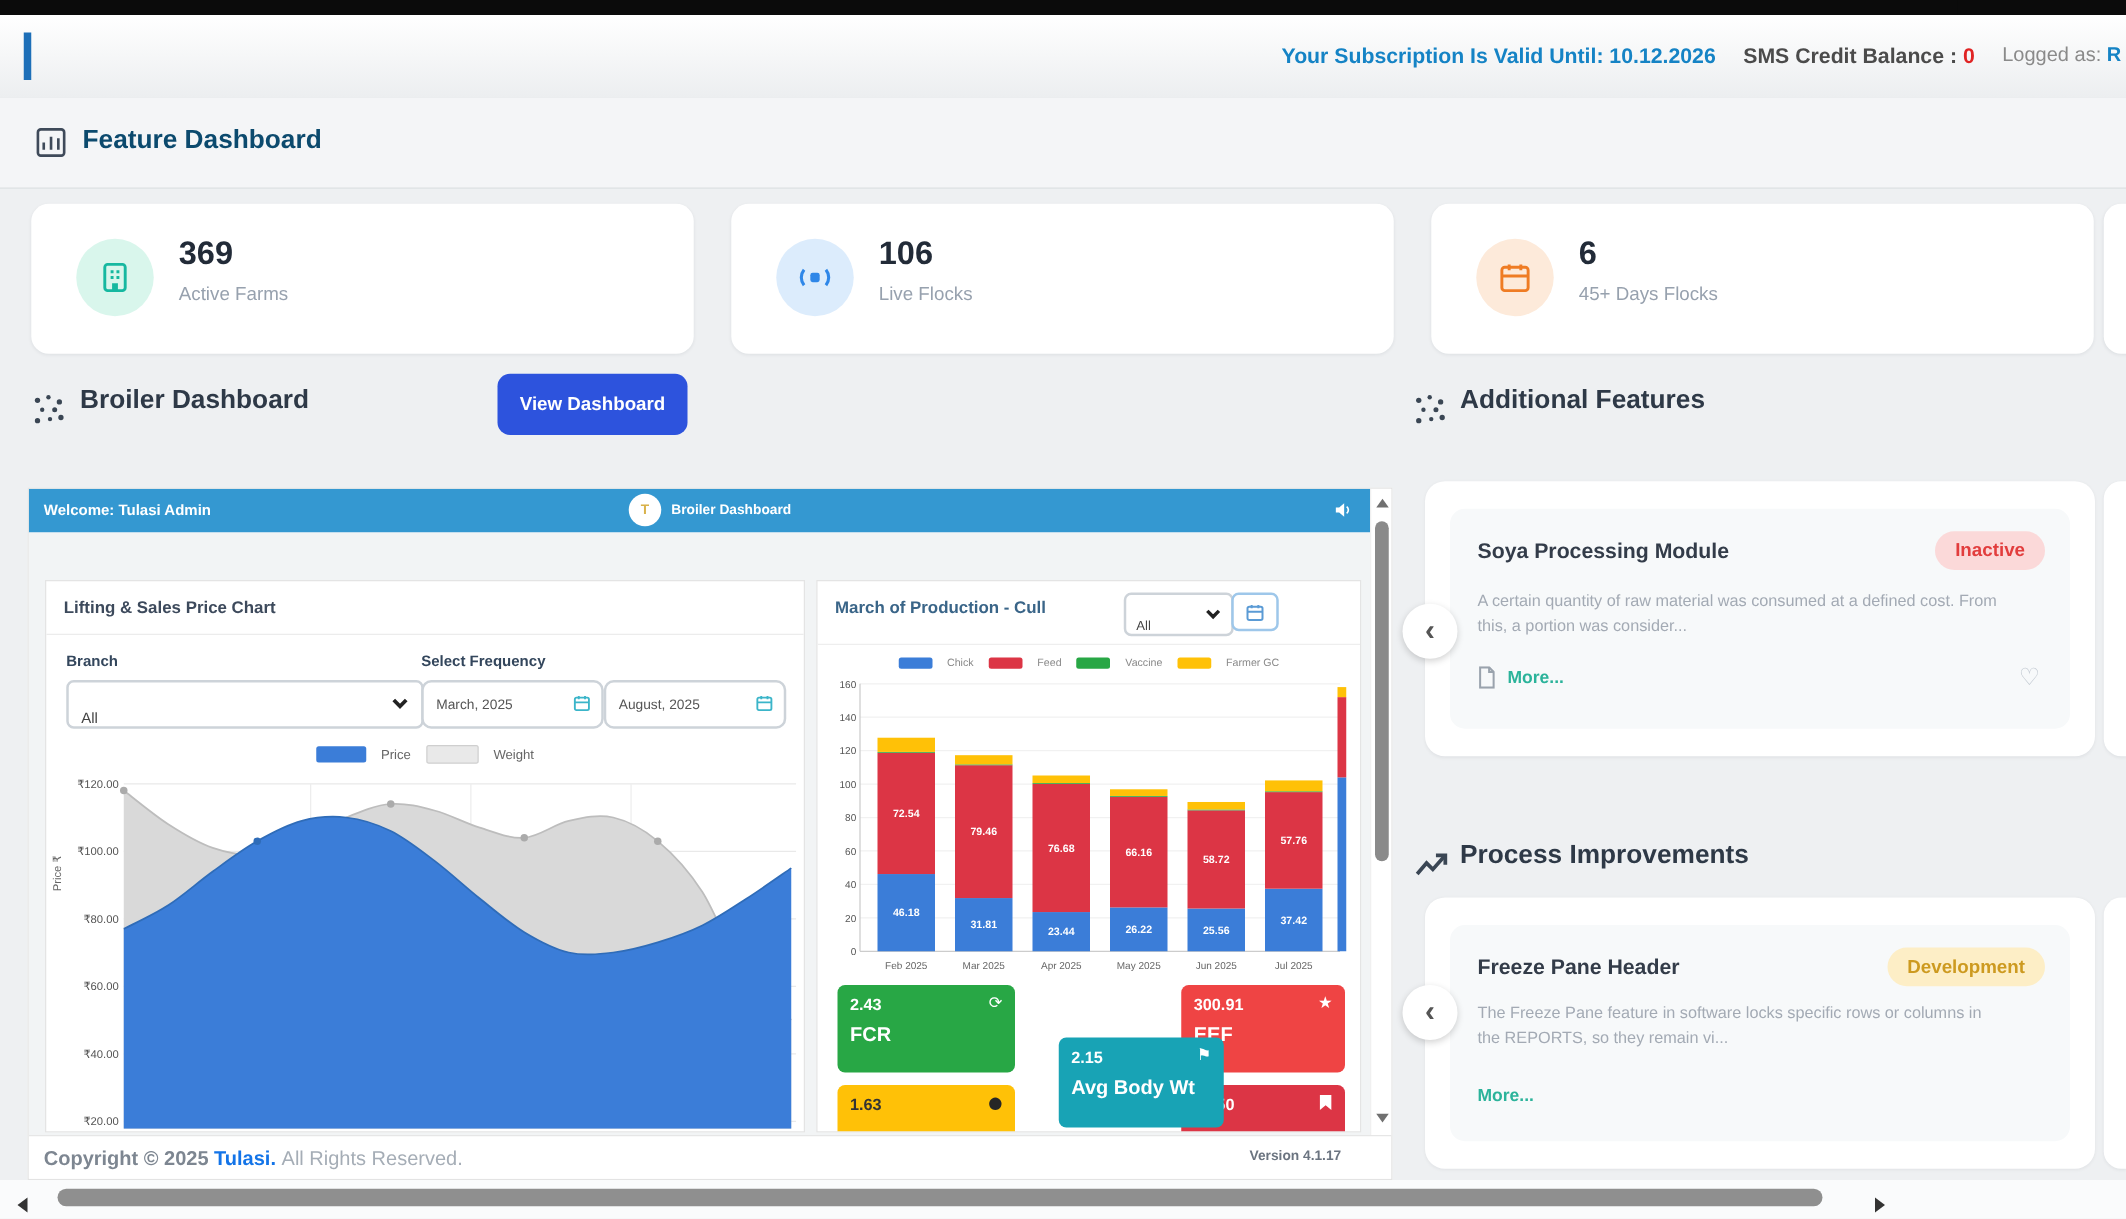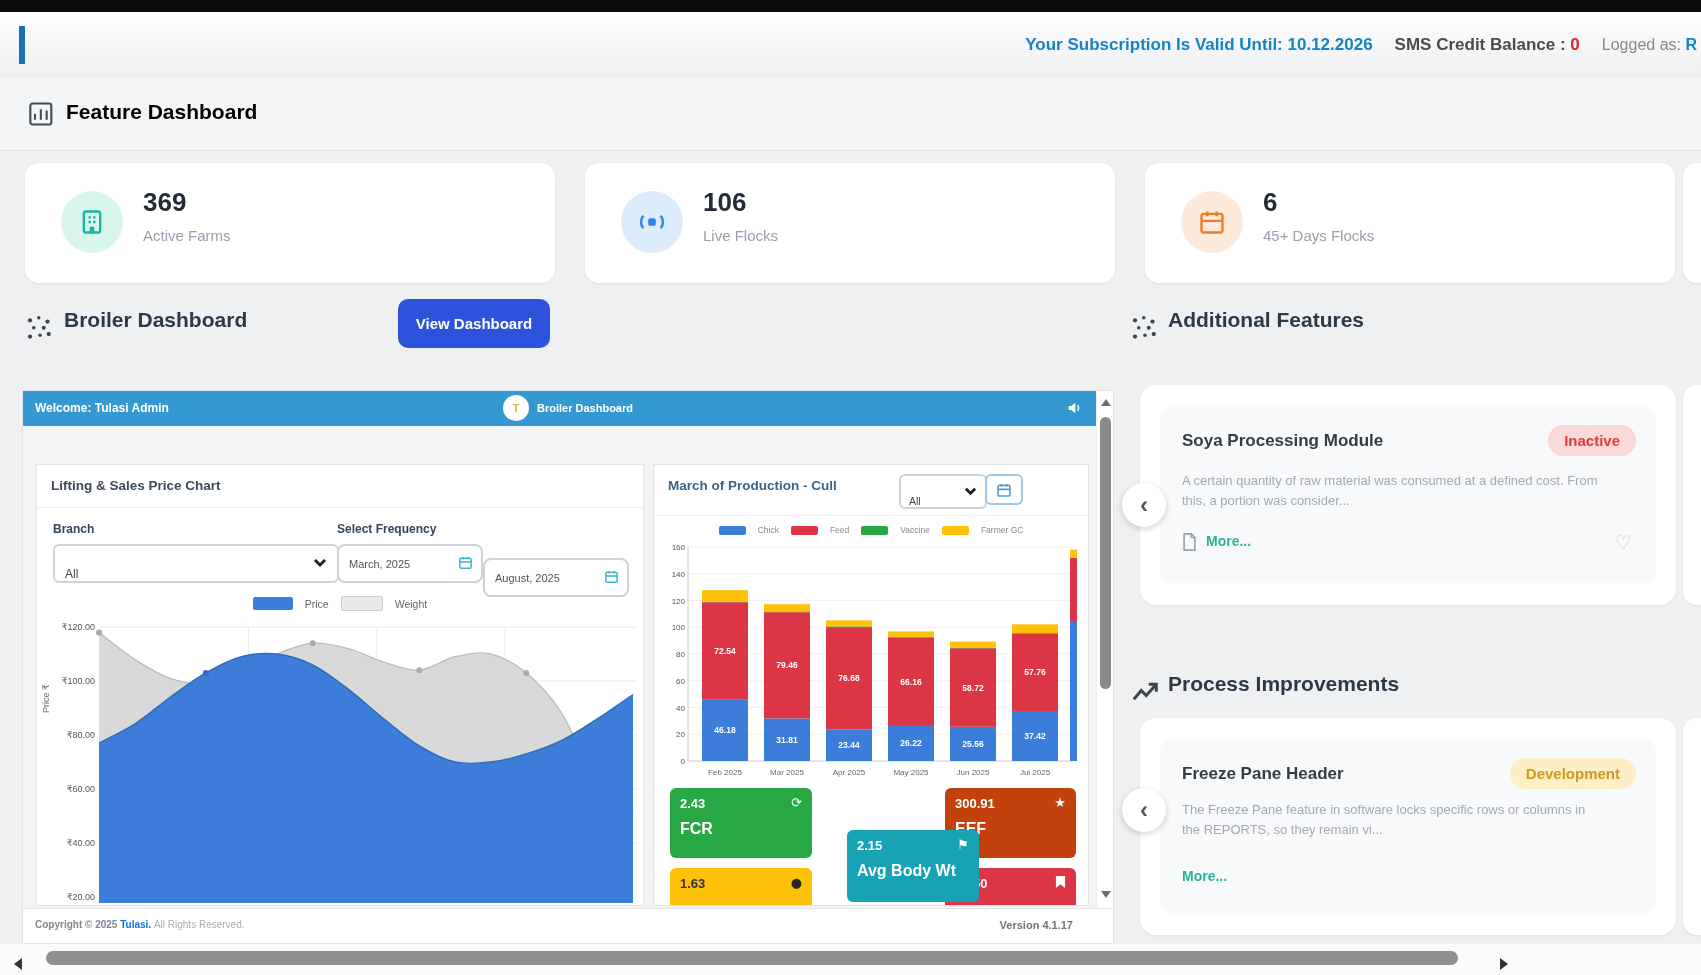--- a/index.html
+++ b/index.html
@@ -13,21 +13,21 @@
   .cursor-bar{left:19px;top:14px;width:6px;height:38px;background:#1d6fb8;}
   .header-items{right:4px;top:0;height:100%;display:flex;align-items:center;gap:22px;}
   .sub-text{color:#1583c5;font-weight:bold;font-size:17px;}
   .sms-text{color:#4b4b4b;font-weight:bold;font-size:17px;}
   .sms-text .red{color:#e02424;}
   .logged-text{color:#8a8a8a;font-size:16px;}
   .logged-text .blue{color:#1583c5;font-weight:bold;}
   
   .feature-row{left:0;top:78px;width:1701px;height:72px;border-bottom:1px solid #dcdfe2;background:#f4f5f7;}
   .feature-icon{left:28px;top:22px;width:28px;height:28px;color:#3f4a5a;}
-  .feature-title{left:66px;top:22px;font-size:21px;font-weight:bold;color:#000000;}
+  .feature-title{left:66px;top:22px;font-size:21px;font-weight:bold;color:#0c4a6e;}
   
   .card{top:163px;height:120px;background:#fff;border-radius:14px;box-shadow:0 1px 3px rgba(16,24,40,.07);}
   .card-icon{left:36px;top:28px;width:62px;height:62px;border-radius:50%;display:flex;align-items:center;justify-content:center;}
   .ic-teal{background:#d9f6ec;color:#16b8a0;}
   .ic-blue{background:#dcecfc;color:#2f87e8;}
   .ic-orange{background:#fdeada;color:#ef7c24;}
   .card-num{left:118px;top:24px;font-size:26px;font-weight:bold;color:#222b38;}
   .card-label{left:118px;top:64px;font-size:15px;color:#97a1ae;}
   
   .sec-icon{width:30px;height:30px;color:#3a4654;}
@@ -62,31 +62,31 @@
             display:flex;align-items:center;justify-content:center;cursor:pointer;}
   .rdivider{left:0;top:50px;width:100%;height:1px;background:#eee;}
   .rlegend{left:0;top:60px;width:100%;}
   .rlegend .legend-lbl{font-size:8.5px;color:#8a8a8a;}
   
   .kpi{position:absolute;border-radius:6px;color:#fff;z-index:1;}
   .kpi .v{position:absolute;left:10px;top:8px;font-size:13px;font-weight:bold;}
   .kpi .ic{position:absolute;right:10px;top:7px;font-size:13px;}
   .kpi .lb{position:absolute;left:10px;top:32px;font-size:16px;font-weight:bold;}
   .kpi-green{left:16px;top:323px;width:142px;height:70px;background:#28a745;}
-  .kpi-blue{left:291px;top:323px;width:131px;height:70px;background:#c2410c;}
+  .kpi-blue{left:291px;top:323px;width:131px;height:70px;background:#ef4444;}
   .kpi-teal{left:193px;top:365px;width:132px;height:72px;background:#18a3b5;z-index:2;}
   .kpi-yellow{left:16px;top:403px;width:142px;height:70px;background:#ffc107;color:#333;}
   .kpi-red{left:291px;top:403px;width:131px;height:70px;background:#dc3545;}
   
   .vscroll{left:1073px;top:0;width:17px;height:517px;background:#fff;border-left:1px solid #f0f0f0;}
   .tri-up{left:4px;top:8px;width:0;height:0;border-left:5px solid transparent;border-right:5px solid transparent;border-bottom:7px solid #707070;}
   .tri-down{left:4px;top:500px;width:0;height:0;border-left:5px solid transparent;border-right:5px solid transparent;border-top:7px solid #707070;}
   .vthumb{left:3px;top:26px;width:11px;height:272px;background:#8a8a8a;border-radius:6px;}
   .frame-footer{left:0;top:517px;width:1090px;height:35px;background:#fff;border-top:1px solid #e6e6e6;}
-  .copy{left:12px;top:10px;font-size:10px;color:#7d8691;font-weight:bold;}
+  .copy{left:12px;top:10px;font-size:16px;color:#7d8691;font-weight:bold;}
   .copy .brand{color:#1374e8;}
   .copy .rights{color:#a5adb6;font-weight:normal;}
   .version{right:40px;top:10px;font-size:11px;font-weight:bold;color:#6b7480;}
   
   .hscroll-zone{left:0;top:944px;width:1701px;height:31px;background:#fafbfc;}
   .tri-left{left:14px;top:958px;width:0;height:0;border-top:6px solid transparent;border-bottom:6px solid transparent;border-right:8px solid #333;}
   .tri-right{left:1500px;top:958px;width:0;height:0;border-top:6px solid transparent;border-bottom:6px solid transparent;border-left:8px solid #333;}
   .hthumb{left:46px;top:951px;width:1412px;height:14px;background:#8f8f8f;border-radius:7px;}
   
   .feat-card{left:1140px;width:536px;background:#fff;border-radius:16px;box-shadow:0 1px 3px rgba(16,24,40,.06);}
@@ -235,21 +235,21 @@
         </div>
         <div class="abs datebox" style="left:300px;top:79px;width:132px;height:35px;padding-left:10px;">
           <span>March, 2025</span>
           <span class="abs" style="right:8px;top:9px;">
             <svg width="15" height="15" viewBox="0 0 24 24" fill="none" stroke="#3bb5c9" stroke-width="2.4">
               <rect x="3" y="5" width="18" height="16" rx="2"></rect>
                 <path d="M8 3v4M16 3v4M3 11h18"></path>
             </svg>
           </span>
         </div>
-        <div class="abs datebox" style="left:446px;top:93px;width:132px;height:35px;padding-left:10px;">
+        <div class="abs datebox" style="left:446px;top:79px;width:132px;height:35px;padding-left:10px;">
           <span>August, 2025</span>
           <span class="abs" style="right:8px;top:9px;">
             <svg width="15" height="15" viewBox="0 0 24 24" fill="none" stroke="#3bb5c9" stroke-width="2.4">
               <rect x="3" y="5" width="18" height="16" rx="2"></rect>
                 <path d="M8 3v4M16 3v4M3 11h18"></path>
             </svg>
           </span>
         </div>
 
         <div class="abs legend-row" style="left:0;top:131px;width:100%;">

